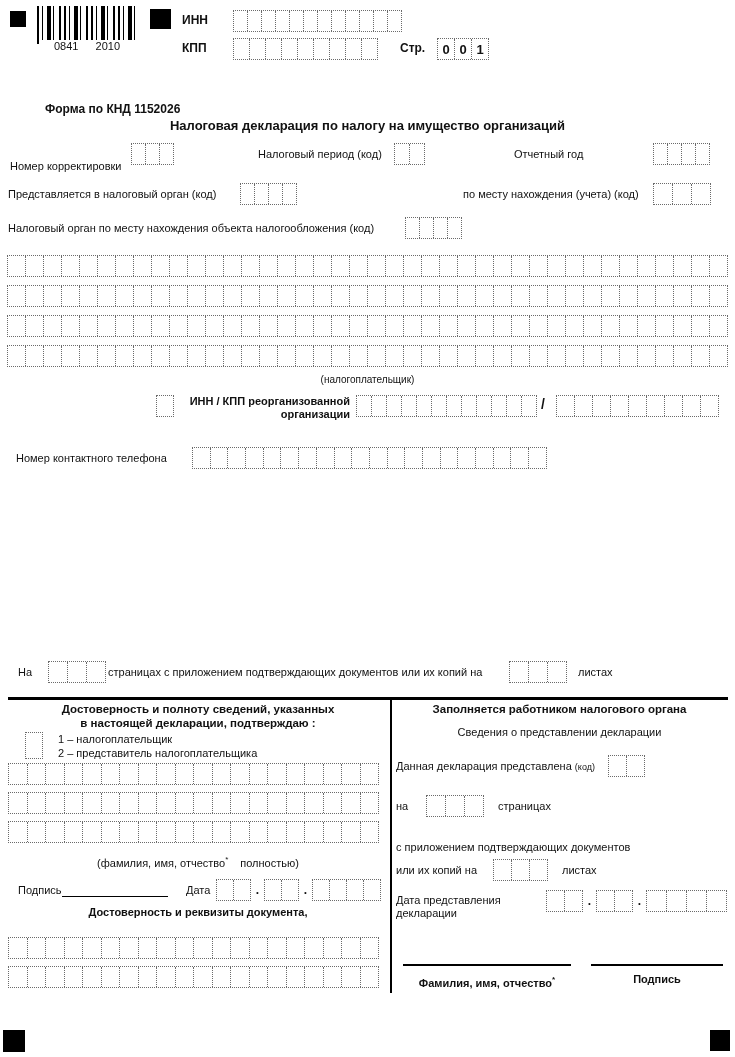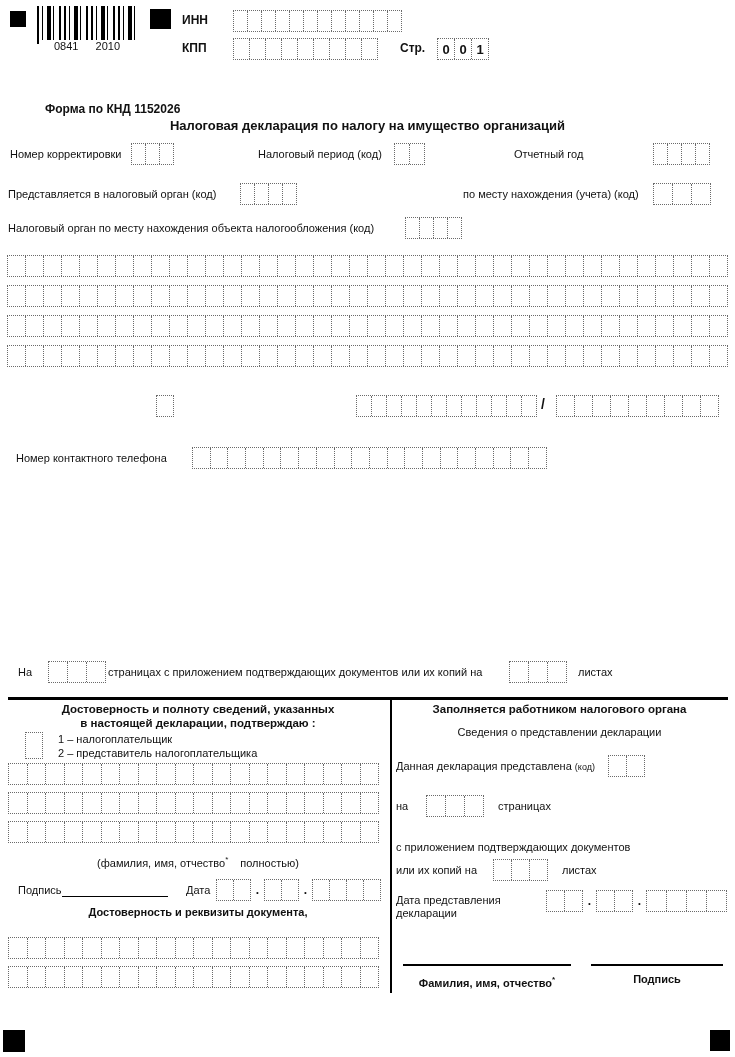--- a/index.html
+++ b/index.html
@@ -74,21 +74,21 @@
   <div class="abs lbl b" style="left:400px;top:42px;font-size:12px">Стр.</div>
   <div class="cells" style="left:437px;top:38px">
       <span class="cell" style="width: 16px;">0</span>
       <span class="cell" style="width: 16px;">0</span>
       <span class="cell" style="width: 16px;">1</span>
     </div>
 
   <div class="abs lbl b" style="left:45px;top:103px;font-size:12px">Форма по КНД 1152026</div>
   <div class="abs lbl b ctr" style="left:0;top:119px;width:735px;font-size:13px">Налоговая декларация по налогу на имущество организаций</div>
 
-  <div class="abs lbl" style="left:10px;top:148px">Номер корректировки</div>
+  <div class="abs lbl" style="left:10px;top:160px">Номер корректировки</div>
   <div class="cells" style="left:131px;top:143px">
       <span class="cell" style="width: 13px;"></span>
       <span class="cell" style="width: 13px;"></span>
       <span class="cell" style="width: 13px;"></span>
     </div>
   <div class="abs lbl" style="left:258px;top:148px">Налоговый период (код)</div>
   <div class="cells" style="left:394px;top:143px">
       <span class="cell" style="width: 14px;"></span>
       <span class="cell" style="width: 14px;"></span>
     </div>
@@ -283,24 +283,29 @@
       <span class="cell" style="width: 17px;"></span>
       <span class="cell" style="width: 17px;"></span>
       <span class="cell" style="width: 17px;"></span>
       <span class="cell" style="width: 17px;"></span>
       <span class="cell" style="width: 17px;"></span>
       <span class="cell" style="width: 17px;"></span>
       <span class="cell" style="width: 17px;"></span>
       <span class="cell" style="width: 17px;"></span>
       <span class="cell" style="width: 17px;"></span>
     </div>
+  <div class="abs ctr" style="left:0;top:374px;width:735px;font-size:10px">(налогоплательщик)</div>
 
   <div class="cells" style="left:156px;top:395px">
       <span class="cell" style="width: 16px;"></span>
     </div>
+  <div class="abs lbl b" style="left:185px;top:395px;width:165px;text-align:right;white-space:normal">
+    <span>ИНН / КПП реорганизованной</span><br>
+    <span>организации</span>
+  </div>
   <div class="cells" style="left:356px;top:395px">
       <span class="cell" style="width: 14px;"></span>
       <span class="cell" style="width: 14px;"></span>
       <span class="cell" style="width: 14px;"></span>
       <span class="cell" style="width: 14px;"></span>
       <span class="cell" style="width: 14px;"></span>
       <span class="cell" style="width: 14px;"></span>
       <span class="cell" style="width: 14px;"></span>
       <span class="cell" style="width: 14px;"></span>
       <span class="cell" style="width: 14px;"></span>

